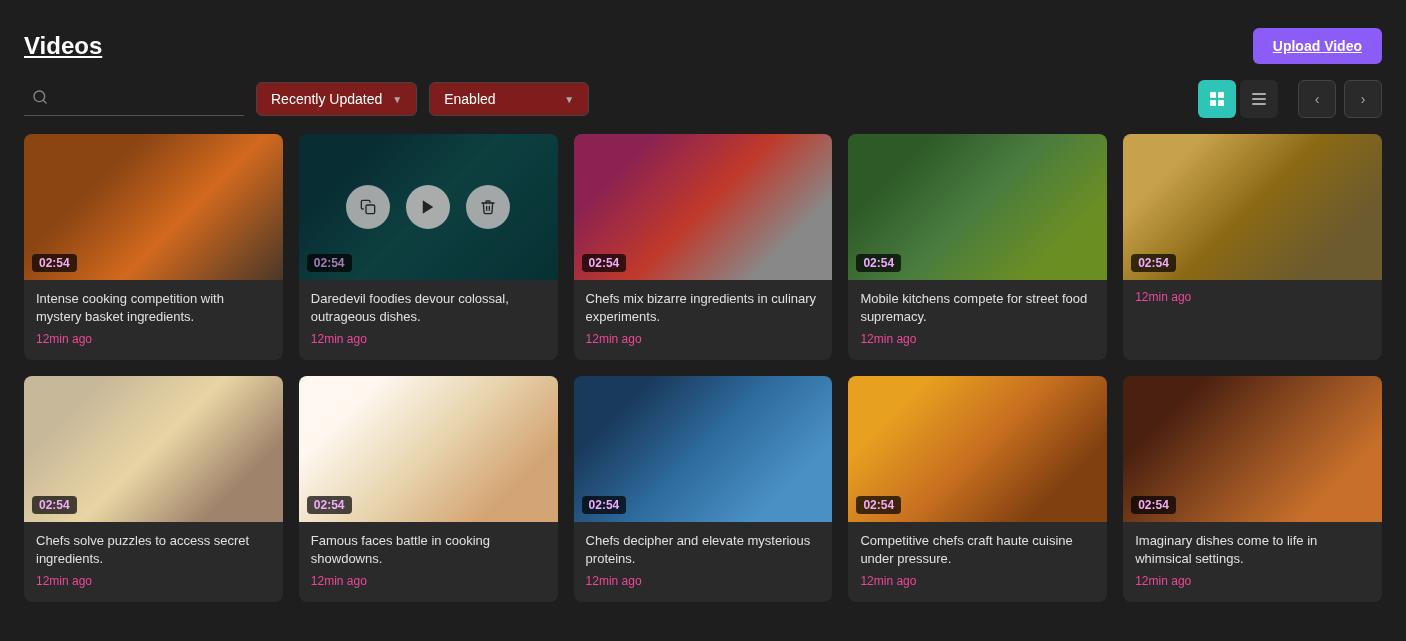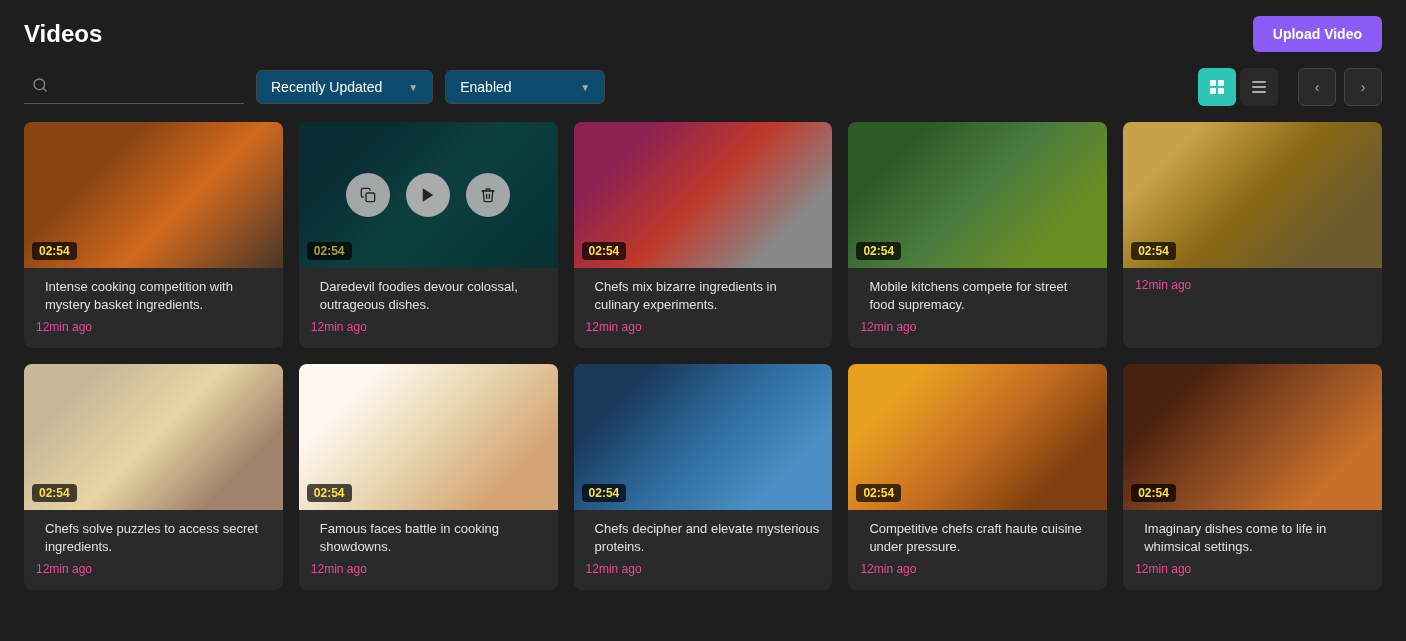--- a/index.html
+++ b/index.html
@@ -10,21 +10,22 @@
       width: 1406px;
       min-height: 641px;
       overflow-x: hidden;
     }
 
     
     .header {
       display: flex;
       align-items: center;
       justify-content: space-between;
-      padding: 16px 24px 8px 24px;
+      padding: 28px 24px 8px 24px;
+      text-decoration: underline;
     }
     .header-title {
       font-size: 24px;
       font-weight: 600;
       color: #ffffff;
     }
     .upload-btn {
       background-color: #8b5cf6;
       color: #ffffff;
       border: none;
@@ -61,26 +62,26 @@
       outline: none;
       color: #ffffff;
       font-size: 14px;
       width: 100%;
     }
 
     .dropdown {
       display: flex;
       align-items: center;
       justify-content: space-between;
-      background-color: #0c4a6e;
+      background-color: #7f1d1d;
       border: 1px solid #444;
       border-radius: 6px;
       padding: 8px 14px;
       cursor: pointer;
-      gap: 26px;
+      gap: 10px;
       font-size: 14px;
       color: #ffffff;
       min-width: 160px;
     }
     .dropdown-arrow {
       font-size: 10px;
       color: #aaa;
     }
 
     .view-toggle {
@@ -162,21 +163,21 @@
     .thumb-7 { background: linear-gradient(135deg, #fff8f0 20%, #e8d5b0 50%, #d4a574 80%); }
     .thumb-8 { background: linear-gradient(135deg, #1a3a5c 20%, #2e6b9e 50%, #4a90c4 80%); }
     .thumb-9 { background: linear-gradient(135deg, #e8a020 20%, #c87020 50%, #804010 80%); }
     .thumb-10 { background: linear-gradient(135deg, #4a2010 20%, #8b4a20 50%, #c8702a 80%); }
 
     .duration-badge {
       position: absolute;
       bottom: 8px;
       left: 8px;
       background-color: rgba(0,0,0,0.7);
-      color: #fde047;
+      color: #f0abfc;
       font-size: 12px;
       font-weight: 600;
       padding: 2px 7px;
       border-radius: 4px;
     }
 
     .card-overlay {
       position: absolute;
       inset: 0;
       background-color: rgba(0,0,0,0.55);
@@ -213,21 +214,20 @@
     }
 
     .card-info {
       padding: 10px 12px 14px;
     }
     .card-title {
       font-size: 13px;
       color: #e0e0e0;
       line-height: 1.4;
       margin-bottom: 6px;
-      margin-left: 9px;
     }
     .card-time {
       font-size: 12px;
       color: #ec4899;
     }
   </style>
 </head>
 <body>
 
 <div class="header">

